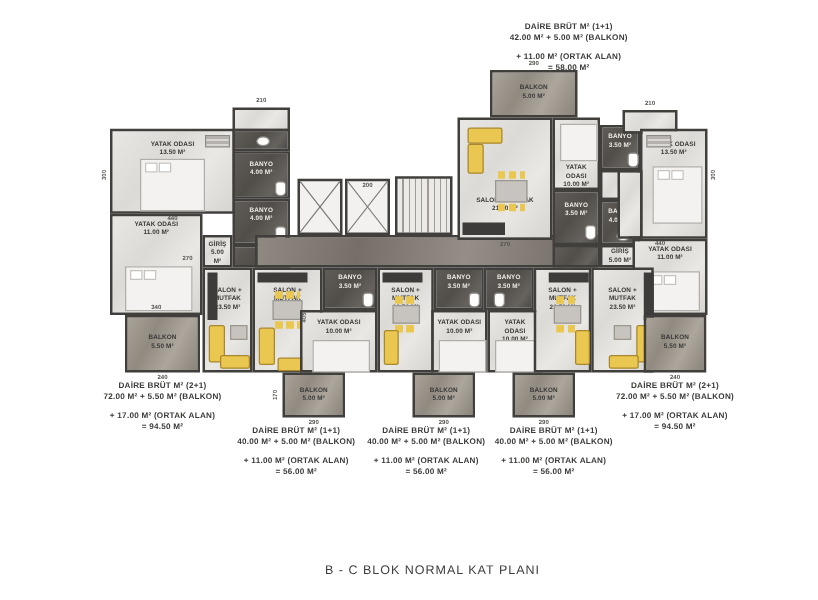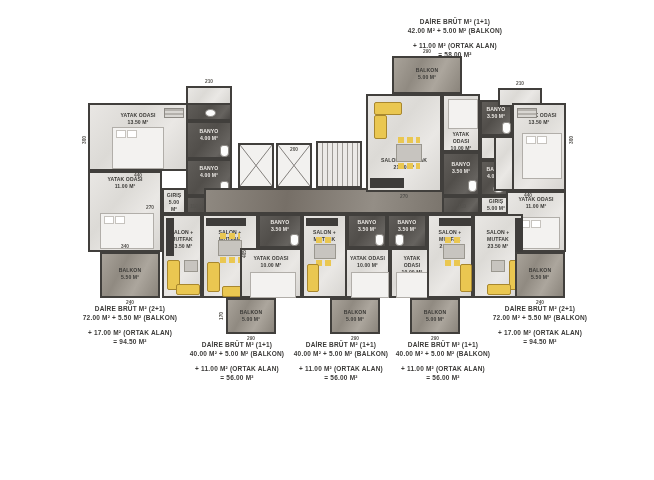--- a/index.html
+++ b/index.html
@@ -358,14 +358,15 @@
   <span class="dim" style="left:130px;top:299px;">240</span>
   <span class="dim" style="left:540px;top:299px;">240</span>
   <span class="dim" style="left:251px;top:335px;">290</span>
   <span class="dim" style="left:355px;top:335px;">290</span>
   <span class="dim" style="left:435px;top:335px;">290</span>
   <span class="dim v" style="left:221px;top:316px;">170</span>
   <span class="dim v" style="left:84px;top:140px;">300</span>
   <span class="dim v" style="left:571px;top:140px;">300</span>
   <span class="dim v" style="left:244px;top:254px;">405</span>
 
+  <div class="title">B - C  BLOK NORMAL KAT PLANI</div>
 
 </div>
 
 </body></html>

